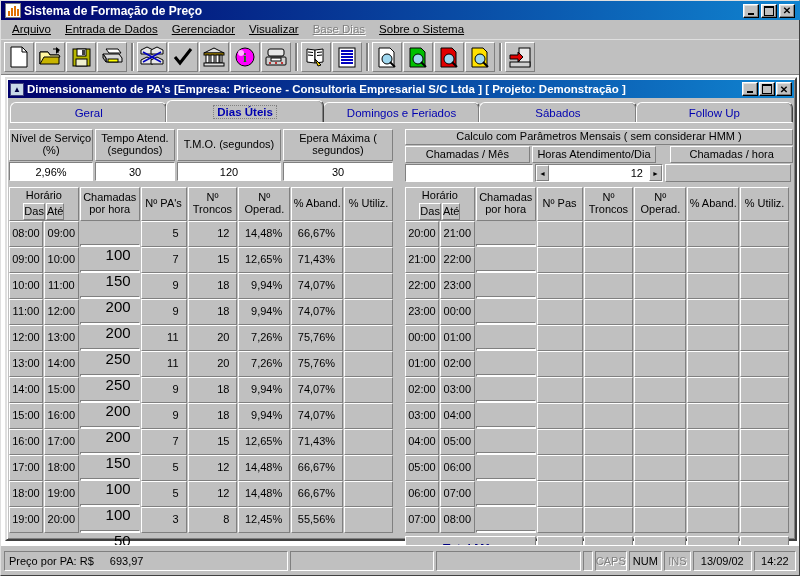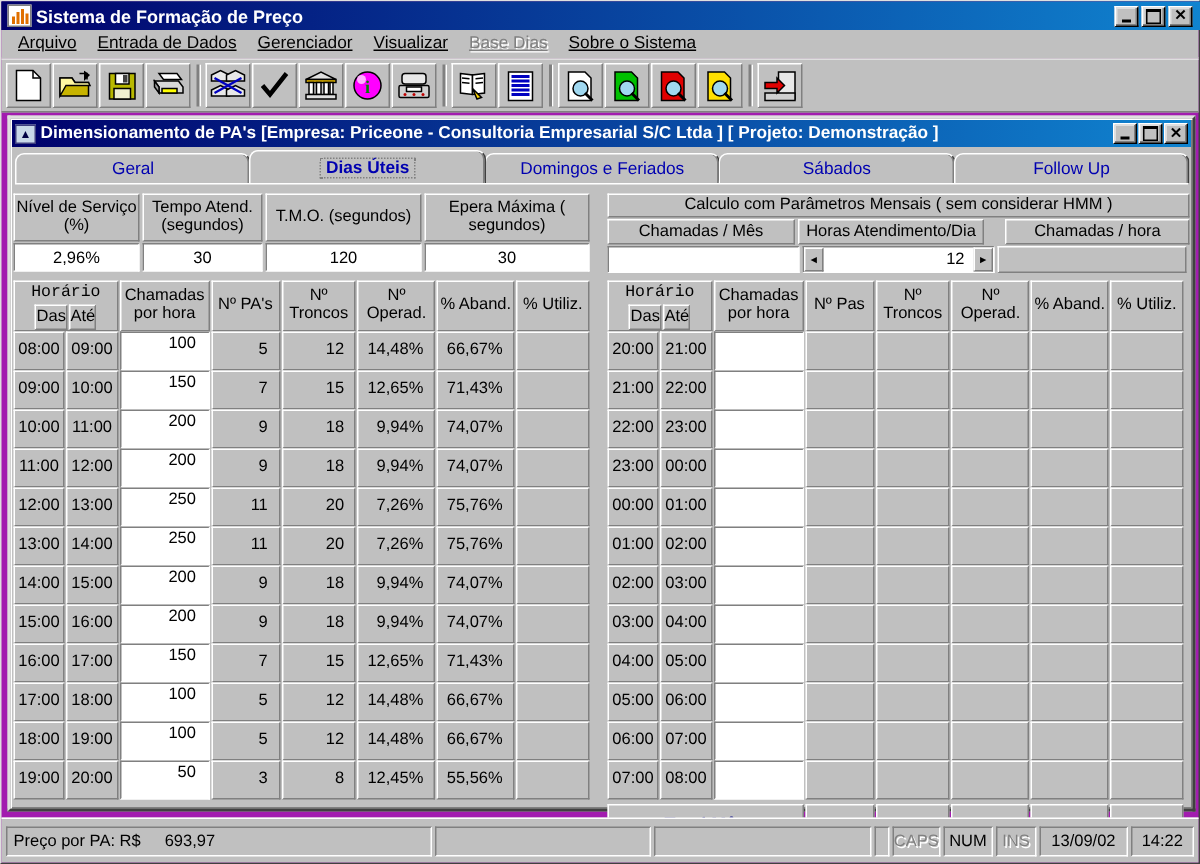--- a/index.html
+++ b/index.html
@@ -7,21 +7,21 @@
     margin: 0; padding: 0;
     width: 800px; height: 576px;
     overflow: hidden;
     font-family: "Liberation Sans", sans-serif;
     font-size: 11px;
     background: #c0c0c0;
   }
   .app {
     position: relative;
     width: 800px; height: 576px;
-    background: #a21caf;
+    background: #ffffff;
     border: 1px solid #dfdfdf;
     border-right-color: #404040;
     border-bottom-color: #404040;
   }
 
   
   .titlebar {
     height: 19px;
     background: linear-gradient(to right, #0a246a 0%, #0a246a 2%, #0a64a8 60%, #2f8fd8 100%);
     background: #0a246a;
@@ -203,29 +203,29 @@
   .spin-val { flex:1; text-align:right; padding-right:6px; font-size:11px; }
 
   
   .tbl { position:absolute; }
   .tbl-head { display:flex; height:34px; }
   .tbl-head > div { margin-right:1px; }
   .row { display:flex; height:26px; }
   .row > div { margin-right:1px; }
   .th { flex-direction: column; justify-content:center; }
   .th-split { display:flex; flex-direction:column; padding:0; }
-  .th-split .t { height:15px; display:flex; align-items:center; justify-content:center;font-family:Liberation Mono, monospace; }
+  .th-split .t { height:15px; display:flex; align-items:center; justify-content:center; }
   .th-split .b { display:flex; height:17px; }
   .th-split .b > div { flex:1; margin-right:1px; }
   .td-num { justify-content:flex-end; padding-right:7px; }
   .td-in {
     background:#ffffff;
     border:1px solid #808080; border-right-color:#ffffff; border-bottom-color:#ffffff;
     display:flex; align-items:flex-start; justify-content:flex-end;
-    padding:1px 8px 0 0; font-size:11px;
+    padding:1px 8px 0 0; font-size:15px;margin-top:23px;
   }
   .total-row { display:flex; height:26px; }
   .total-row > div { margin-right:1px; }
   .total-label {
     color:#000080; font-weight:bold; font-size:12px;
     display:flex; align-items:center; justify-content:center;
   }
 
   
   .statusbar {

